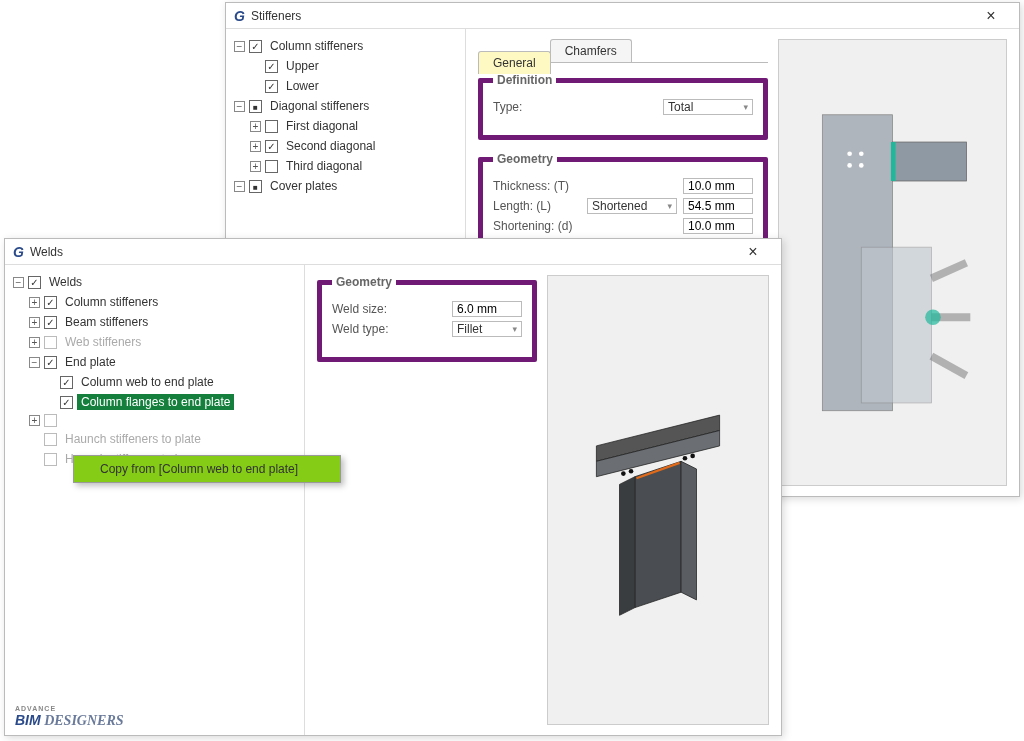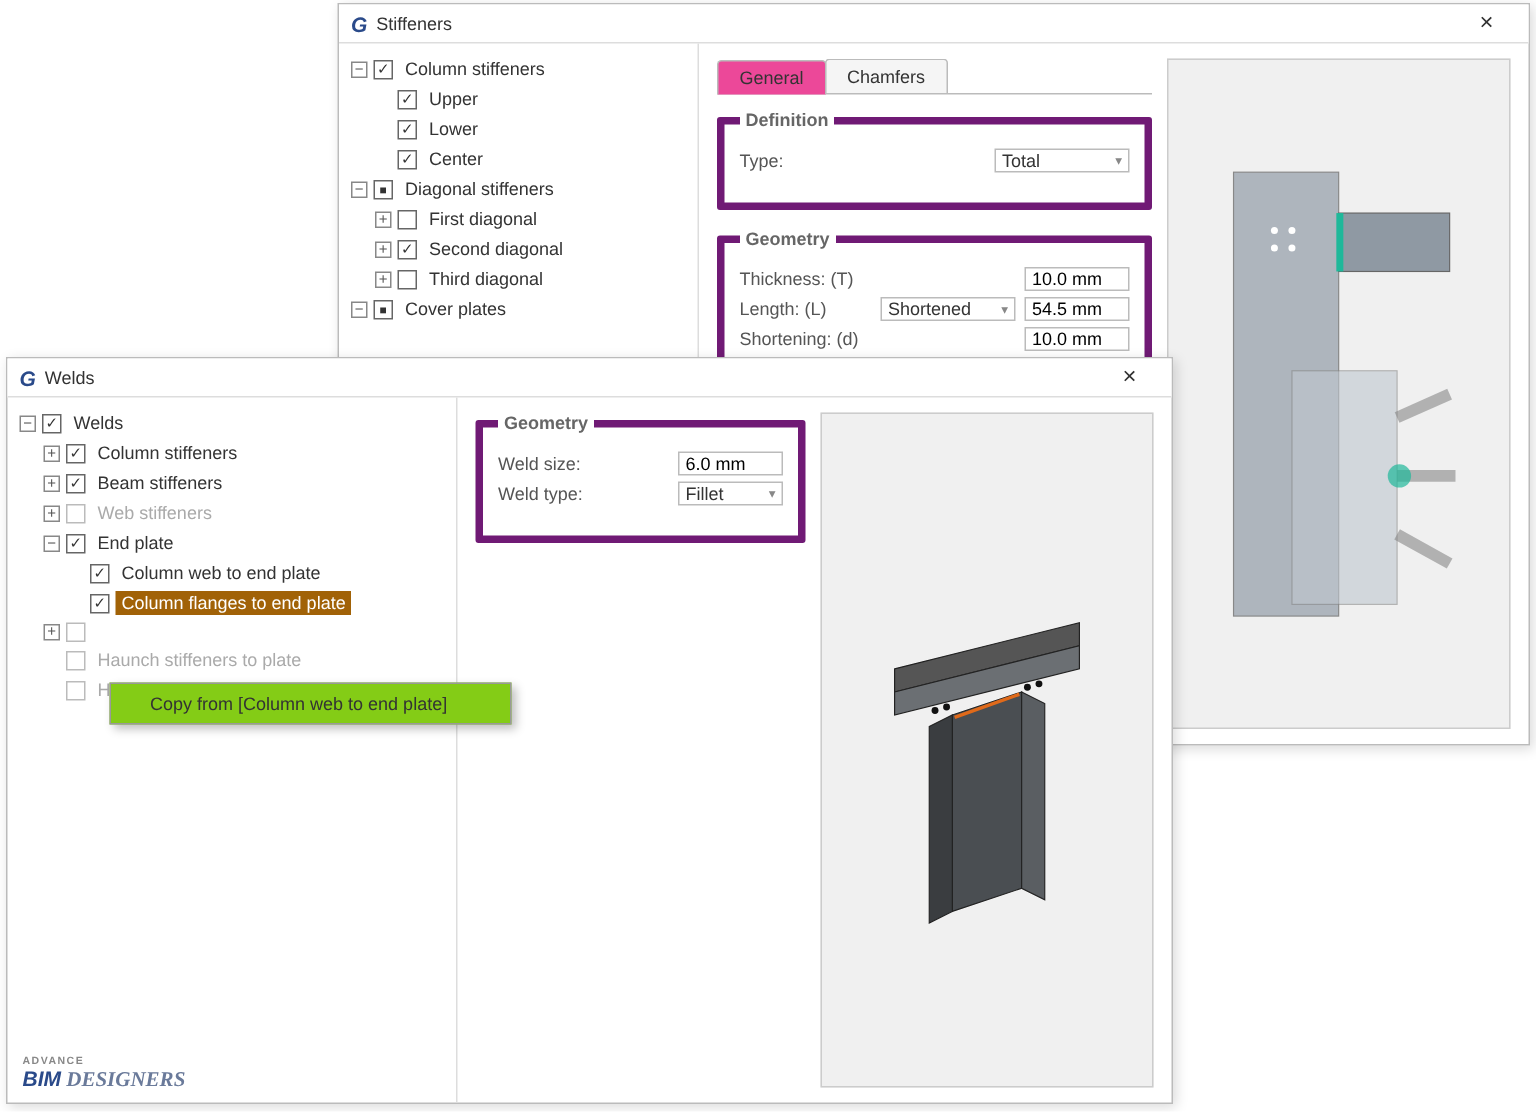--- a/index.html
+++ b/index.html
@@ -61,40 +61,40 @@
     display: inline-block; width: 13px; height: 13px; border: 1px solid #666;
     background: #fff; text-align: center; line-height: 11px; font-size: 10px;
     cursor: pointer; color: #333;
   }
   .cb.checked::after { content: "✓"; }
   .cb.mixed { color:#333; }
   .cb.mixed::after { content: "■"; font-size: 8px; }
   .cb.disabled { border-color: #bbb; }
   .lbl { padding: 1px 4px; }
   .lbl.disabled { color: #aaa; }
-  .lbl.selected { background: #a16207; color: #fff; text-align: right; }
+  .lbl.selected { background: #15803d; color: #fff; text-align: right; }
   .context-menu {
     position: absolute;
     background: #84cc16;
     border: 1px solid #999;
     box-shadow: 3px 3px 6px rgba(0,0,0,0.25);
     padding: 2px;
     font-size: 12px;
   }
   .context-menu .item { padding: 4px 40px 4px 24px; white-space: nowrap; cursor: pointer; }
   .right-pane { flex: 1; padding: 10px 12px; display: flex; gap: 10px; }
   .form-col { flex: 0 0 290px; }
   .preview-col { flex: 1; background: #f0f0f0; border: 1px solid #ccc; position: relative; display:flex; align-items:center; justify-content:center; }
   .tabset { display: flex; border-bottom: 1px solid #bbb; margin-bottom: 10px; }
   .tab {
     padding: 4px 14px; border: 1px solid #bbb; border-bottom: none;
     margin-right: -1px; background: #f5f5f5; cursor: pointer;
     border-radius: 3px 3px 0 0; font-size: 12px;
   }
-  .tab.active { background: #ec4899; position: relative; top: 1px; }
+  .tab.active { background: #fef9c3; position: relative; top: 12px; }
   fieldset {
     border: 5px solid #701a75; margin: 0 0 12px 0; padding: 8px 10px 16px 10px;
     border-radius: 2px;
   }
   legend { color: #666; font-size: 12px; padding: 0 4px; font-weight: bold; }
   .row { display: flex; align-items: center; margin: 4px 0; gap: 6px; }
   .row .k { flex: 1; color: #555; }
   .sel, .txt {
     border: 1px solid #bbb; background: #fff; padding: 2px 4px; font-size: 12px;
     height: 16px;
@@ -136,25 +136,20 @@
             <li><span class="node">
                   <span class="toggle blank"></span>
                   <span class="cb checked"></span>
                   <span class="lbl">Upper</span>
                 </span></li>
             <li><span class="node">
                   <span class="toggle blank"></span>
                   <span class="cb checked"></span>
                   <span class="lbl">Lower</span>
                 </span></li>
-            <li><span class="node">
-                  <span class="toggle blank"></span>
-                  <span class="cb checked"></span>
-                  <span class="lbl">Center</span>
-                </span></li>
           </ul>
         </li>
         <li>
           <span class="node">
             <span class="toggle">−</span>
             <span class="cb mixed"></span>
             <span class="lbl">Diagonal stiffeners</span>
           </span>
           <ul>
             <li><span class="node">

